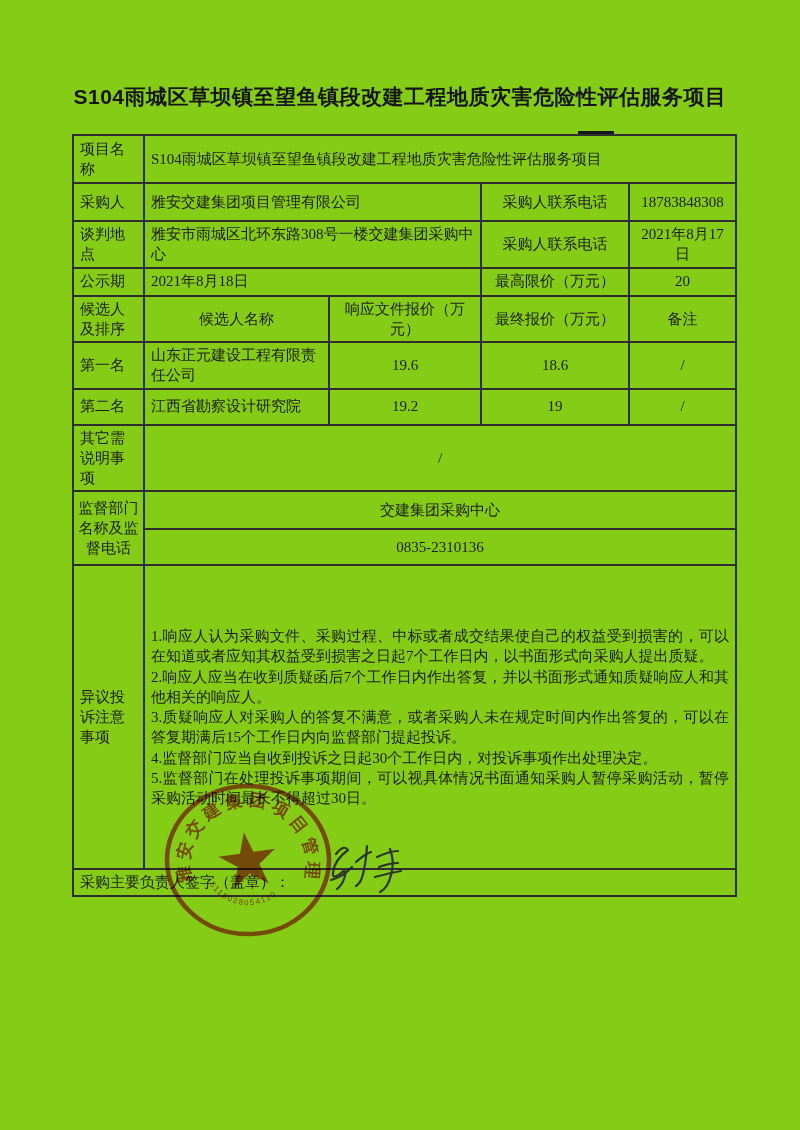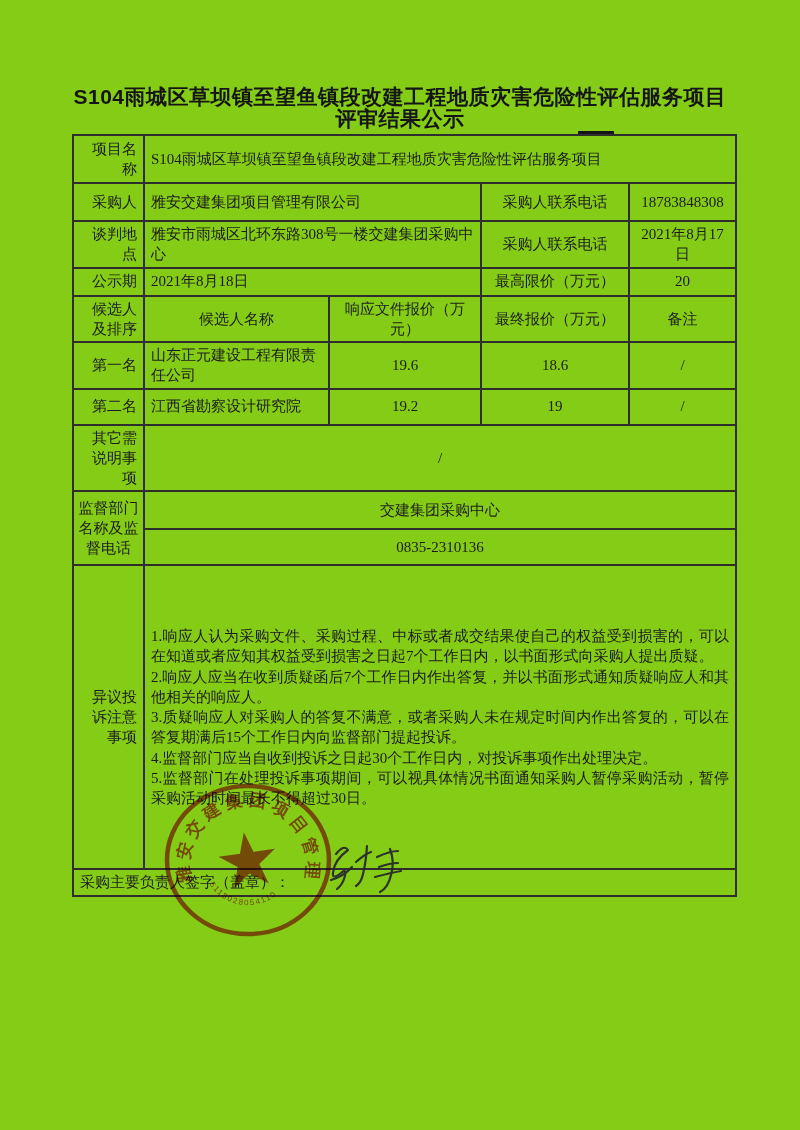--- a/index.html
+++ b/index.html
@@ -35,21 +35,21 @@
     table-layout: fixed;
     font-size: 15px;
   }
   table.results td {
     border: 2px solid #2e2e2e;
     vertical-align: middle;
     padding: 2px 6px;
     line-height: 1.35;
     word-break: break-all;
   }
-  td.lbl { padding: 2px 2px 2px 4px; text-align: right; }
+  td.lbl { padding: 2px 2px 2px 4px; text-align: left; }
   td.ctr { text-align: center; }
   td.lft { text-align: left; }
   td.notes-cell {
     padding: 8px 10px;
     text-align: justify;
     line-height: 1.5;
   }
   .note-item { display: block; }
   .sig-cell { padding-left: 8px; }
   
@@ -86,21 +86,20 @@
     border-radius: 1px;
   }
 </style>
 </head>
 <body>
 
 <div class="page">
 
   <div class="doc-title">
     <div>S104雨城区草坝镇至望鱼镇段改建工程地质灾害危险性评估服务项目</div>
-    <div>评审结果公示</div>
   </div>
 
   <div class="scan-artifact"></div>
 
   <table class="results">
     <colgroup>
       <col style="width:71px">
         <col style="width:185px">
         <col style="width:152px">
         <col style="width:148px">

